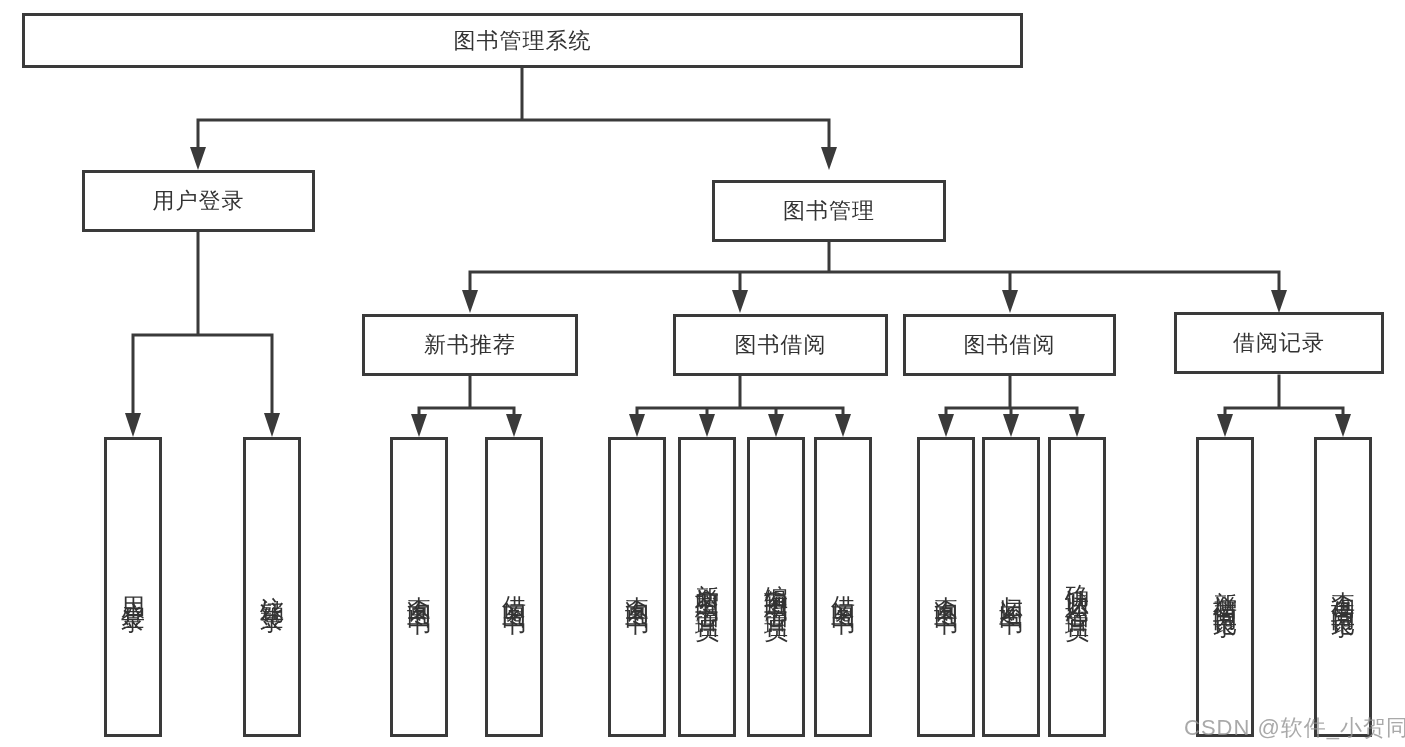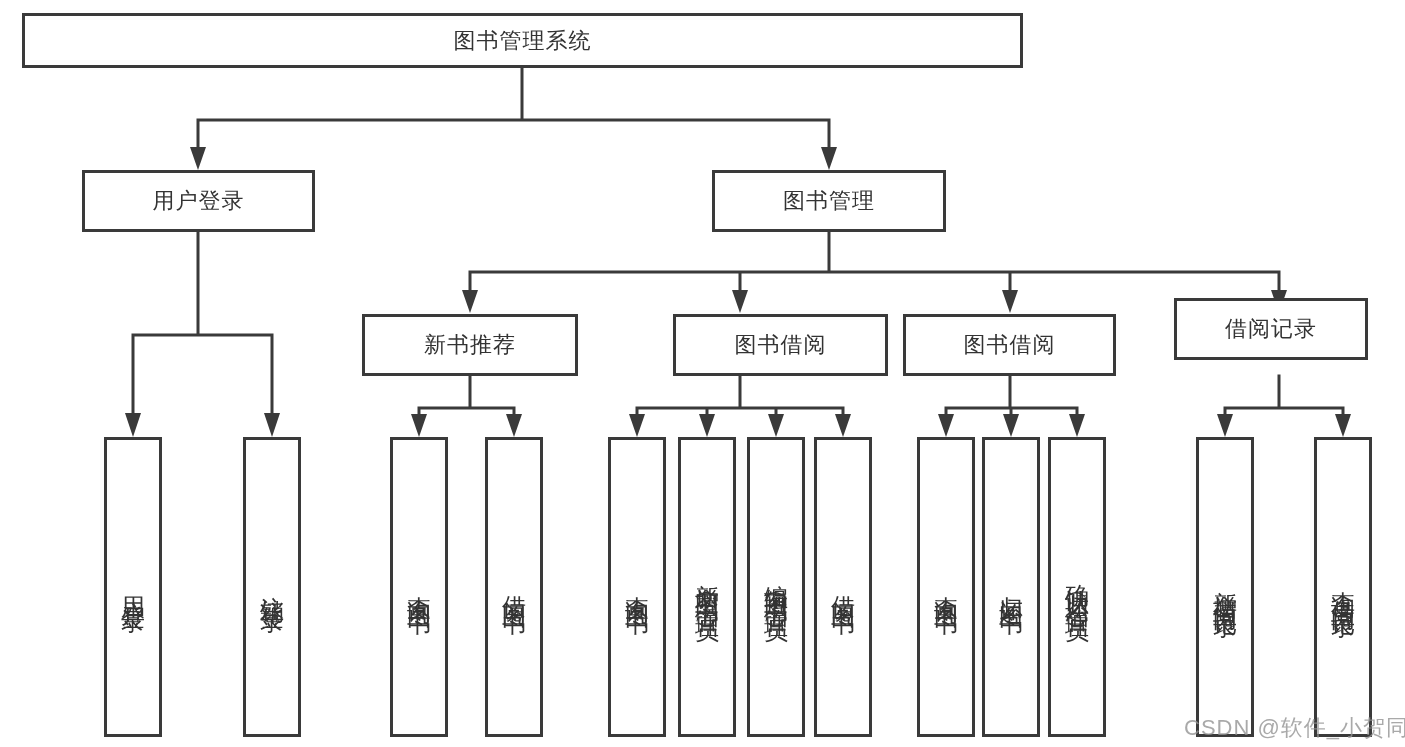--- a/index.html
+++ b/index.html
@@ -18,25 +18,25 @@
     border:3px solid #3a3a3a;
     display:flex;
     align-items:center;
     justify-content:center;
     color:#333333;
     z-index:2;
   }
   .hbox{font-size:22px;letter-spacing:1px;}
   .root{left:22px;top:13px;width:1001px;height:55px;}
   .lv2a{left:82px;top:170px;width:233px;height:62px;}
-  .lv2b{left:712px;top:170px;width:234px;height:62px;}
+  .lv2b{left:712px;top:180px;width:234px;height:62px;}
   .lv3a{left:362px;top:314px;width:216px;height:62px;}
   .lv3b{left:633px;top:314px;width:215px;height:62px;margin-left:40px;}
   .lv3c{left:903px;top:314px;width:213px;height:62px;}
-  .lv3d{left:1174px;top:298px;width:194px;height:62px;}
+  .lv3d{left:1174px;top:312px;width:210px;height:62px;}
   .vbox{top:437px;width:58px;height:300px;}
   .vbox span{
     writing-mode:vertical-rl;
     text-orientation:mixed;
     font-size:24px;
     line-height:1;
     letter-spacing:5px;
     white-space:nowrap;
   }
   .watermark{

